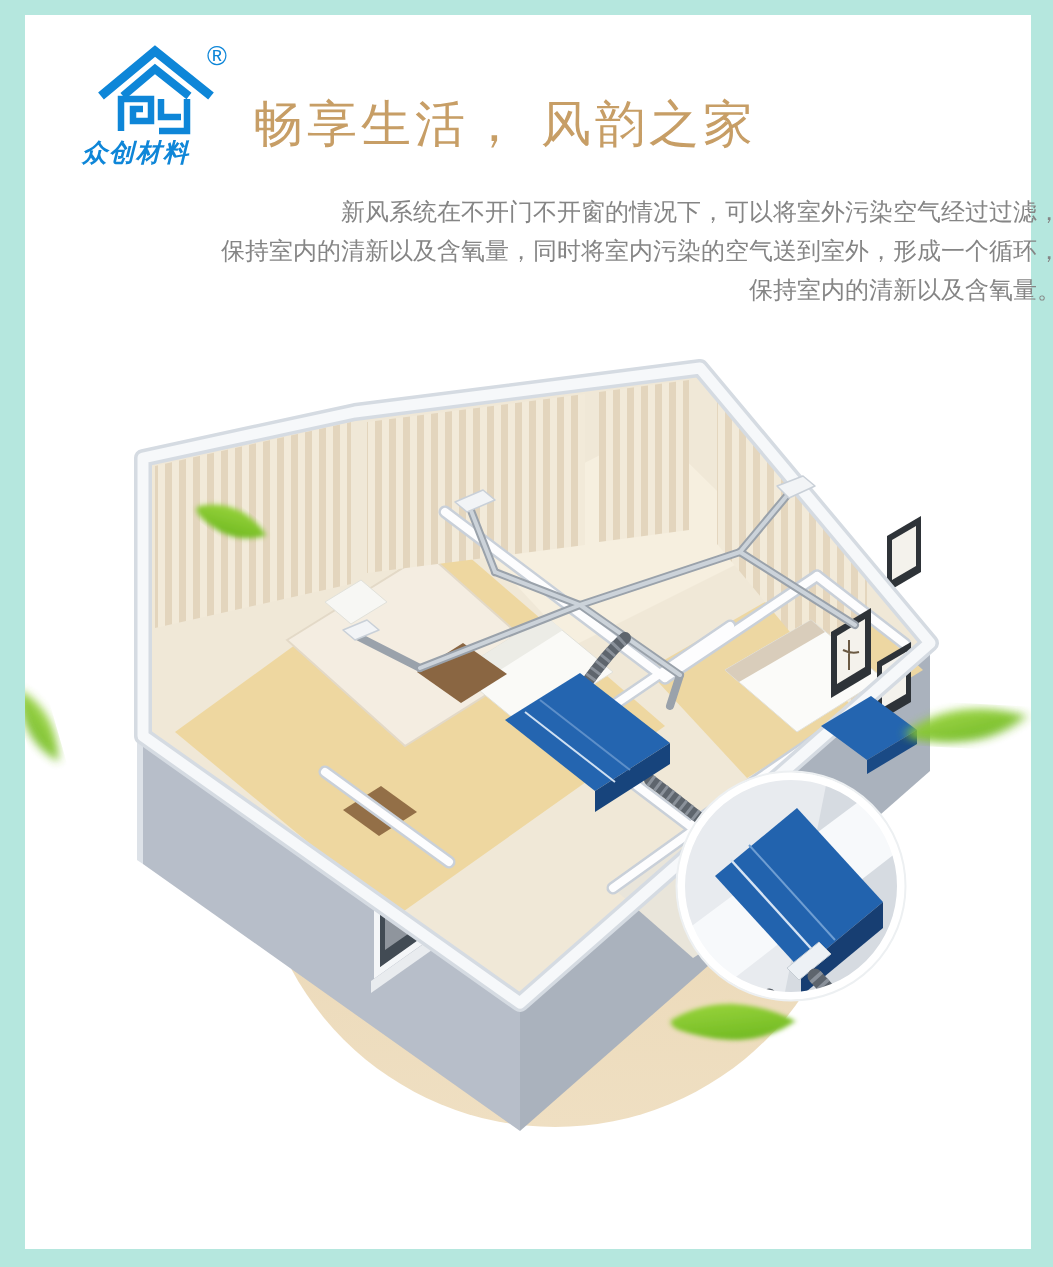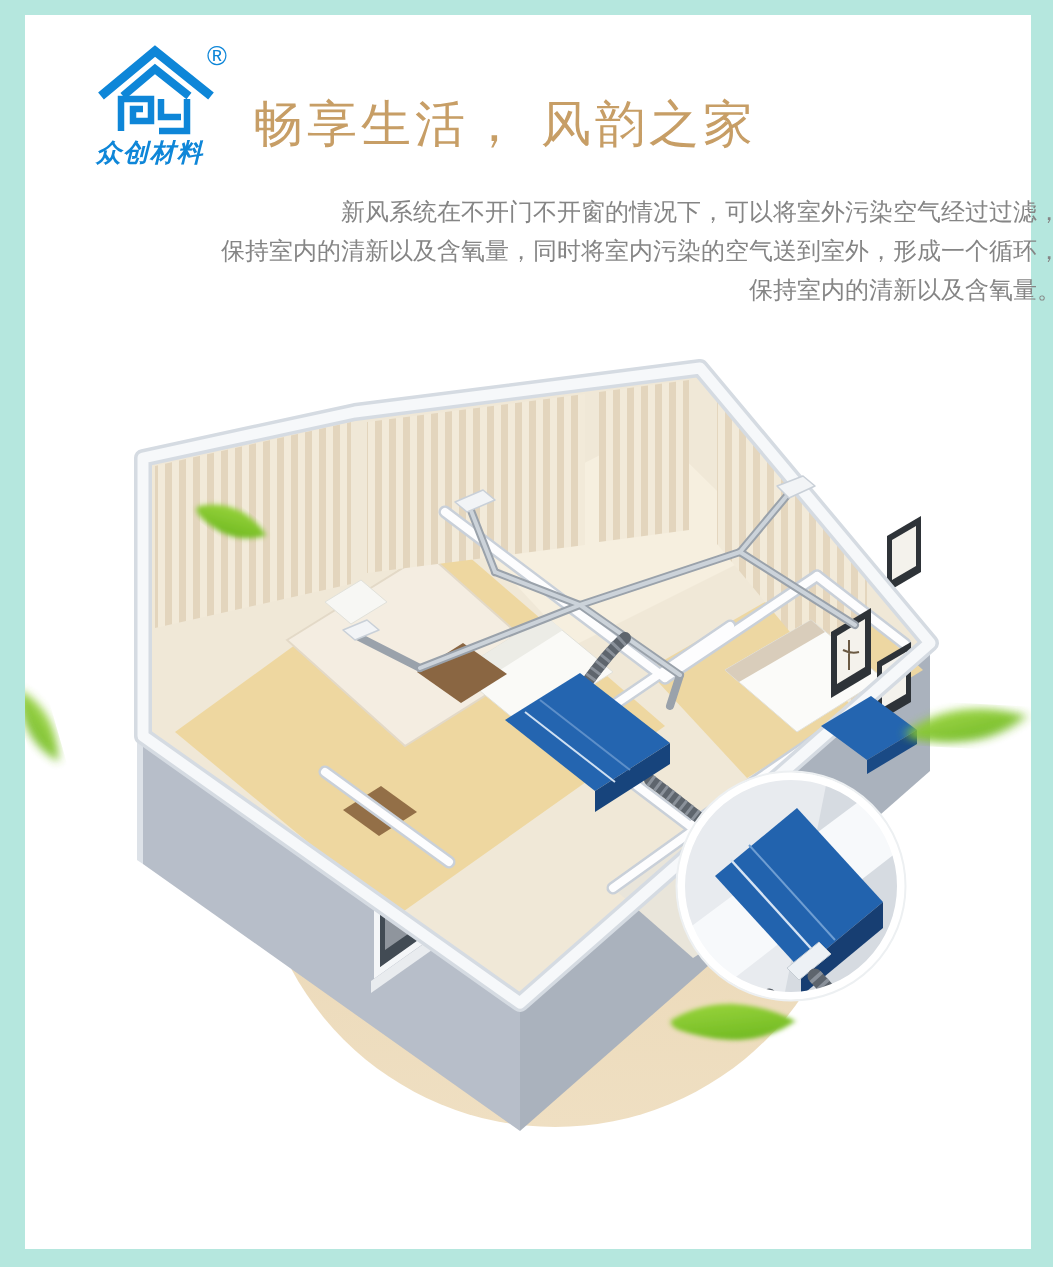--- a/index.html
+++ b/index.html
@@ -8,21 +8,21 @@
     background:#b5e7de;
     font-family:"Liberation Sans","DejaVu Sans",sans-serif;
   }
   .content-panel{
     position:absolute;left:25px;top:15px;right:22px;bottom:18px;
     background:#ffffff;
   }
   .abs{position:absolute;}
   .brand-logo{left:95px;top:40px;width:135px;height:97px;}
   .brand-name{
-    left:96px;top:136px;width:160px;
+    left:82px;top:136px;width:160px;
     font-size:25px;font-weight:bold;font-style:italic;
     color:#0e86d8;letter-spacing:2px;white-space:nowrap;
   }
   .page-title{
     left:253px;top:90px;
     font-size:50px;line-height:68px;font-weight:500;
     color:#c79e66;letter-spacing:4px;white-space:nowrap;
   }
   .intro-paragraph{
     left:8px;top:192px;width:1053px;text-align:right;

